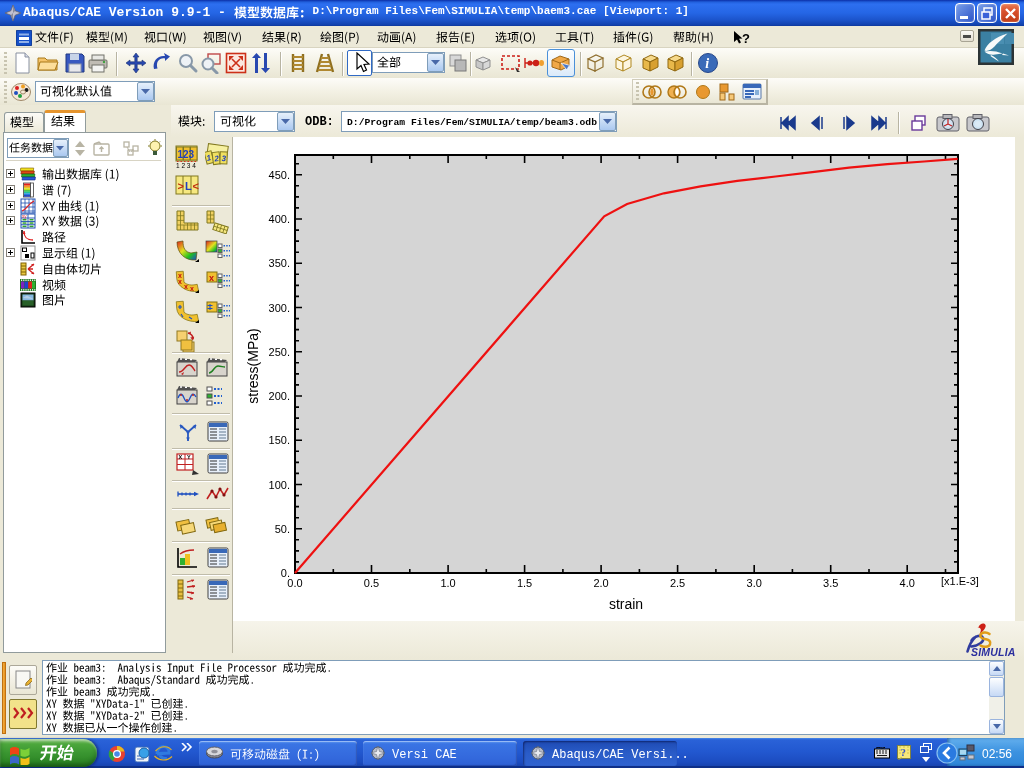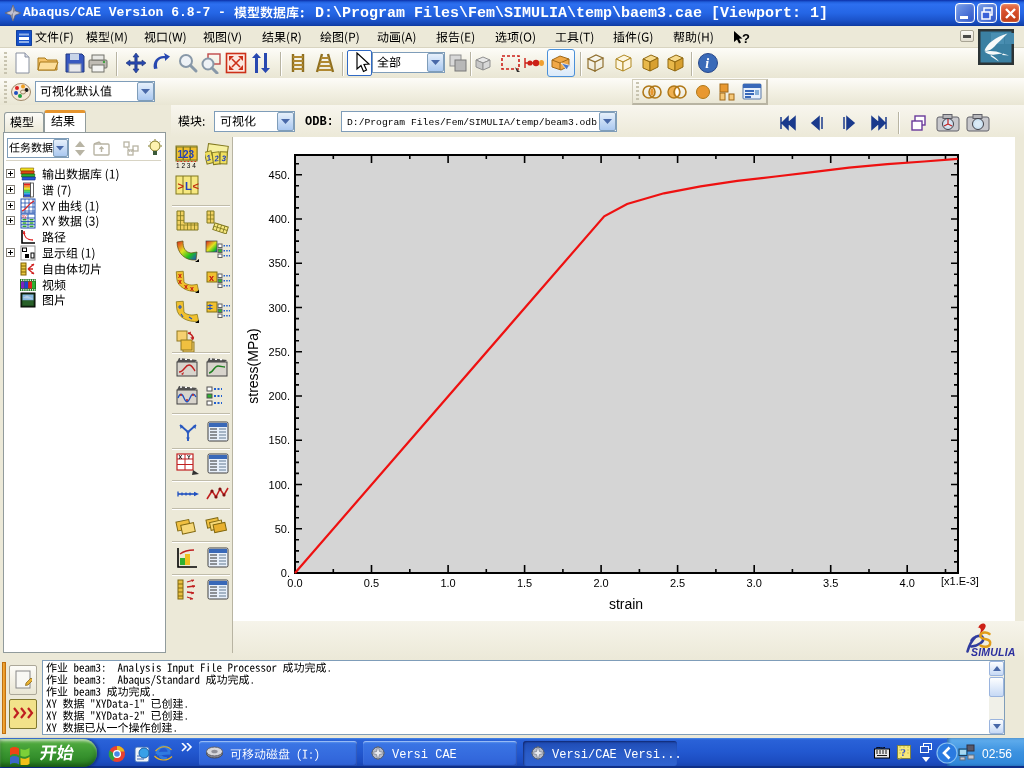--- a/index.html
+++ b/index.html
@@ -4,27 +4,27 @@
 html,body{width:1024px;height:768px;overflow:hidden}
 body{font-family:"Liberation Sans",sans-serif;background:#ece9d8;position:relative}
 .ap{position:absolute}
 svg{display:block}
 </style></head><body>
 <div class="ap" style="left:0px;top:0px;width:1024px;height:26px;background:linear-gradient(180deg,#0b2fa8 0%,#2160dd 8%,#2d6ff0 16%,#2566e5 50%,#1c55cd 75%,#1243b0 94%,#0d389c 100%)"></div>
 <svg class="ap" style="left:4px;top:4px;" width="18" height="18" viewBox="0 0 18 18">
     <path d="M9 1 L11.2 6.8 L17 9 L11.2 11.2 L9 17 L6.8 11.2 L1 9 L6.8 6.8 Z" fill="#c0c0d0" stroke="#606070" stroke-width="0.8"></path>
     <path d="M9 1 L11.2 6.8 L9 9 Z M9 17 L6.8 11.2 L9 9 Z" fill="#8a8a9a"></path>
   </svg>
-<div class="ap" style="left:23px;top:6px;font-family:'Liberation Mono',monospace;font-size:13px;color:#fff;font-weight:bold;white-space:pre;line-height:1;">Abaqus/CAE Version 6.8-7 - </div>
+<div class="ap" style="left:23px;top:6px;font-family:'Liberation Mono',monospace;font-size:13px;color:#fff;font-weight:bold;white-space:pre;line-height:1;">Abaqus/CAE Version 9.9-1 - </div>
 <div class="ap" style="left:234px;top:6px">
     <svg width="72" height="13" viewBox="0 -11.4 72 13.0" style="overflow:visible">
       <path d="M6.7 -5.3H10.2V-4.7H6.7ZM6.7 -6.8H10.2V-6.3H6.7ZM9.4 -11.0V-10.2H7.9V-11.0H6.4V-10.2H4.8V-8.9H6.4V-8.1H7.9V-8.9H9.4V-8.1H10.9V-8.9H12.3V-10.2H10.9V-11.0ZM5.2 -7.9V-3.6H7.7C7.7 -3.3 7.6 -3.1 7.6 -2.8H4.6V-1.6H7.1C6.6 -0.9 5.7 -0.4 4.1 -0.1C4.4 0.2 4.8 0.8 4.9 1.2C7.1 0.7 8.1 -0.2 8.7 -1.3C9.3 -0.1 10.3 0.7 11.8 1.1C12.0 0.8 12.4 0.2 12.7 -0.1C11.6 -0.4 10.7 -0.9 10.1 -1.6H12.4V-2.8H9.1L9.2 -3.6H11.7V-7.9ZM2.0 -11.0V-8.6H0.5V-7.2H2.0V-6.9C1.6 -5.4 1.0 -3.7 0.2 -2.8C0.5 -2.3 0.8 -1.6 1.0 -1.2C1.3 -1.7 1.7 -2.5 2.0 -3.3V1.2H3.4V-4.7C3.7 -4.2 4.0 -3.6 4.1 -3.2L5.0 -4.3C4.8 -4.7 3.8 -6.2 3.4 -6.7V-7.2H4.6V-8.6H3.4V-11.0Z M20.9 -10.3V-5.9H22.4V-10.3ZM23.3 -10.9V-5.3C23.3 -5.2 23.3 -5.1 23.1 -5.1C22.9 -5.1 22.3 -5.1 21.7 -5.1C21.9 -4.8 22.1 -4.2 22.1 -3.8C23.0 -3.8 23.7 -3.8 24.2 -4.0C24.7 -4.2 24.8 -4.6 24.8 -5.3V-10.9ZM17.7 -9.2V-7.9H16.6V-9.2ZM14.9 -3.2V-1.7H18.7V-0.7H13.6V0.7H25.4V-0.7H20.3V-1.7H24.1V-3.2H20.3V-4.2H19.2V-6.5H20.4V-7.9H19.2V-9.2H20.1V-10.6H14.2V-9.2H15.2V-7.9H13.7V-6.5H15.0C14.8 -5.8 14.4 -5.2 13.5 -4.7C13.7 -4.5 14.3 -3.9 14.5 -3.6C15.8 -4.3 16.3 -5.4 16.5 -6.5H17.7V-4.0H18.7V-3.2Z M31.5 -10.9C31.3 -10.4 30.9 -9.7 30.7 -9.2L31.6 -8.8C32.0 -9.2 32.4 -9.8 32.8 -10.4ZM30.9 -3.1C30.6 -2.6 30.3 -2.2 30.0 -1.9L28.9 -2.4L29.3 -3.1ZM27.0 -1.9C27.6 -1.7 28.3 -1.4 28.9 -1.0C28.2 -0.6 27.3 -0.2 26.3 -0.0C26.6 0.2 26.9 0.8 27.0 1.1C28.2 0.8 29.3 0.3 30.1 -0.3C30.5 -0.1 30.9 0.1 31.1 0.4L32.1 -0.7C31.8 -0.8 31.5 -1.0 31.1 -1.2C31.8 -2.0 32.3 -2.9 32.6 -4.1L31.8 -4.4L31.6 -4.4H29.9L30.1 -4.9L28.7 -5.1C28.7 -4.9 28.5 -4.6 28.4 -4.4H26.8V-3.1H27.8C27.5 -2.7 27.3 -2.2 27.0 -1.9ZM26.9 -10.4C27.2 -9.9 27.5 -9.2 27.6 -8.7H26.6V-7.5H28.5C27.9 -6.9 27.1 -6.3 26.3 -6.0C26.6 -5.7 26.9 -5.2 27.1 -4.8C27.7 -5.2 28.4 -5.7 29.0 -6.3V-5.2H30.5V-6.6C31.0 -6.2 31.5 -5.8 31.8 -5.5L32.6 -6.6C32.3 -6.7 31.6 -7.2 31.0 -7.5H32.9V-8.7H30.5V-11.0H29.0V-8.7H27.7L28.8 -9.2C28.7 -9.7 28.3 -10.3 28.0 -10.8ZM34.0 -11.0C33.7 -8.7 33.1 -6.4 32.0 -5.1C32.4 -4.9 32.9 -4.4 33.2 -4.1C33.4 -4.5 33.6 -4.8 33.9 -5.3C34.1 -4.3 34.4 -3.4 34.8 -2.5C34.1 -1.5 33.1 -0.6 31.8 -0.0C32.1 0.3 32.5 0.9 32.6 1.2C33.9 0.6 34.8 -0.2 35.5 -1.2C36.1 -0.3 36.9 0.5 37.8 1.1C38.0 0.7 38.4 0.1 38.8 -0.2C37.8 -0.7 37.0 -1.5 36.4 -2.5C37.0 -3.8 37.4 -5.4 37.6 -7.2H38.5V-8.6H35.0C35.1 -9.3 35.3 -10.1 35.4 -10.8ZM36.2 -7.2C36.1 -6.1 35.9 -5.1 35.6 -4.3C35.2 -5.2 35.0 -6.1 34.8 -7.2Z M45.3 -3.0V1.2H46.6V0.8H49.8V1.1H51.2V-3.0H48.9V-4.3H51.5V-5.6H48.9V-6.7H51.1V-10.5H44.0V-6.5C44.0 -4.5 43.9 -1.6 42.6 0.3C42.9 0.5 43.6 0.9 43.8 1.2C44.8 -0.3 45.2 -2.4 45.4 -4.3H47.4V-3.0ZM45.5 -9.2H49.7V-8.1H45.5ZM45.5 -6.7H47.4V-5.6H45.5L45.5 -6.5ZM46.6 -0.5V-1.8H49.8V-0.5ZM40.8 -11.0V-8.6H39.5V-7.1H40.8V-4.8L39.3 -4.4L39.6 -3.0L40.8 -3.3V-0.7C40.8 -0.5 40.8 -0.4 40.6 -0.4C40.5 -0.4 40.0 -0.4 39.5 -0.4C39.7 -0.0 39.9 0.6 39.9 1.0C40.8 1.0 41.4 0.9 41.8 0.7C42.2 0.5 42.3 0.1 42.3 -0.7V-3.7L43.6 -4.1L43.4 -5.5L42.3 -5.2V-7.1H43.6V-8.6H42.3V-11.0Z M58.0 -10.8C58.1 -10.5 58.3 -10.1 58.4 -9.8H53.4V-6.2C53.4 -4.3 53.4 -1.5 52.3 0.3C52.6 0.5 53.3 0.9 53.6 1.2C54.8 -0.8 55.0 -4.0 55.0 -6.2V-8.4H58.0C57.9 -8.0 57.7 -7.6 57.6 -7.2H55.5V-5.8H56.9C56.7 -5.4 56.6 -5.1 56.5 -5.0C56.2 -4.6 56.0 -4.3 55.7 -4.3C55.9 -3.8 56.1 -3.1 56.2 -2.8C56.3 -2.9 56.9 -3.0 57.5 -3.0H59.5V-1.9H55.1V-0.5H59.5V1.2H61.0V-0.5H64.5V-1.9H61.0V-3.0H63.6L63.6 -4.3H61.0V-5.4H59.5V-4.3H57.7C58.0 -4.8 58.3 -5.3 58.6 -5.8H64.0V-7.2H59.3L59.6 -7.9L58.2 -8.4H64.5V-9.8H60.1C60.0 -10.2 59.8 -10.7 59.6 -11.1Z M68.2 -4.8C68.9 -4.8 69.5 -5.3 69.5 -6.0C69.5 -6.7 68.9 -7.3 68.2 -7.3C67.6 -7.3 67.0 -6.7 67.0 -6.0C67.0 -5.3 67.6 -4.8 68.2 -4.8ZM68.2 0.2C68.9 0.2 69.5 -0.4 69.5 -1.1C69.5 -1.8 68.9 -2.3 68.2 -2.3C67.6 -2.3 67.0 -1.8 67.0 -1.1C67.0 -0.4 67.6 0.2 68.2 0.2Z" fill="#fff"></path>
     </svg>
   </div>
-<div class="ap" style="left:306px;top:6px;font-family:'Liberation Mono',monospace;font-size:15px;color:#fff;font-weight:bold;white-space:pre;line-height:1;"> D:\Program Files\Fem\SIMULIA\temp\baem3.cae [Viewport: 1]</div>
+<div class="ap" style="left:306px;top:6px;font-family:'Liberation Mono',monospace;font-size:11px;color:#fff;font-weight:bold;white-space:pre;line-height:1;"> D:\Program Files\Fem\SIMULIA\temp\baem3.cae [Viewport: 1]</div>
 <div class="ap" style="left:955px;top:3px;width:20px;height:20px;border-radius:4px;background:linear-gradient(135deg,#7a9fe8,#2a52c8);border:1px solid #fff;box-shadow:inset 0 0 2px rgba(255,255,255,.5)">
     <svg width="19" height="19" viewBox="0 0 19 19">
       <rect x="4" y="12" width="8" height="3" fill="#fff"></rect>
     </svg>
   </div>
 <div class="ap" style="left:977px;top:3px;width:20px;height:20px;border-radius:4px;background:linear-gradient(135deg,#7a9fe8,#2a52c8);border:1px solid #fff;box-shadow:inset 0 0 2px rgba(255,255,255,.5)">
     <svg width="19" height="19" viewBox="0 0 19 19">
       <rect x="6" y="4" width="8" height="7" fill="none" stroke="#fff" stroke-width="1.5"></rect>
       <rect x="4" y="8" width="8" height="7" fill="#3a62d8" stroke="#fff" stroke-width="1.5"></rect>
     </svg>
@@ -299,21 +299,21 @@
     <svg width="36" height="12" viewBox="0 -10.6 36 12.0" style="overflow:visible">
       <path d="M0.7 -9.2V-8.3H9.0V-0.3C9.0 -0.1 8.9 -0.0 8.6 0.0C8.3 0.0 7.3 0.0 6.4 -0.0C6.5 0.2 6.7 0.7 6.8 0.9C7.9 0.9 8.8 0.9 9.3 0.8C9.7 0.6 9.9 0.3 9.9 -0.3V-8.3H11.4V-9.2ZM2.8 -5.7H5.9V-2.9H2.8ZM1.9 -6.6V-1.1H2.8V-2.1H6.8V-6.6Z M17.4 -9.5V-3.1H18.3V-8.7H22.0V-3.1H22.9V-9.5ZM13.8 -9.6C14.3 -9.2 14.7 -8.5 15.0 -8.1L15.7 -8.6C15.5 -9.0 15.0 -9.6 14.5 -10.1ZM19.6 -7.8V-5.4C19.6 -3.6 19.3 -1.3 16.2 0.3C16.4 0.4 16.7 0.8 16.8 1.0C18.6 0.0 19.6 -1.3 20.1 -2.6V-0.2C20.1 0.6 20.4 0.8 21.2 0.8H22.3C23.3 0.8 23.5 0.3 23.6 -1.6C23.4 -1.7 23.1 -1.8 22.8 -2.0C22.8 -0.2 22.7 0.1 22.3 0.1H21.3C21.0 0.1 20.9 0.0 20.9 -0.3V-3.3H20.3C20.5 -4.0 20.5 -4.8 20.5 -5.4V-7.8ZM12.8 -8.0V-7.2H15.7C15.0 -5.7 13.7 -4.2 12.5 -3.3C12.6 -3.2 12.8 -2.7 12.9 -2.4C13.4 -2.8 13.8 -3.2 14.3 -3.7V0.9H15.1V-4.2C15.6 -3.7 16.1 -3.0 16.3 -2.6L16.9 -3.3C16.7 -3.6 15.8 -4.6 15.4 -5.1C15.9 -5.9 16.4 -6.8 16.8 -7.7L16.3 -8.1L16.1 -8.0Z M34.4 -8.3C33.6 -7.1 32.4 -5.9 31.2 -4.9V-9.9H30.2V-4.2C29.4 -3.6 28.6 -3.1 27.9 -2.8C28.1 -2.6 28.4 -2.3 28.5 -2.1C29.1 -2.4 29.6 -2.7 30.2 -3.0V-1.0C30.2 0.4 30.6 0.7 31.8 0.7C32.0 0.7 33.6 0.7 33.9 0.7C35.2 0.7 35.4 -0.0 35.5 -2.3C35.3 -2.4 34.9 -2.6 34.6 -2.7C34.6 -0.7 34.5 -0.2 33.8 -0.2C33.5 -0.2 32.1 -0.2 31.8 -0.2C31.3 -0.2 31.2 -0.3 31.2 -0.9V-3.7C32.7 -4.8 34.2 -6.2 35.3 -7.8ZM27.8 -10.1C27.0 -8.2 25.8 -6.5 24.5 -5.3C24.7 -5.1 25.0 -4.6 25.1 -4.4C25.6 -4.9 26.0 -5.4 26.5 -6.0V1.0H27.4V-7.4C27.9 -8.2 28.3 -9.0 28.6 -9.8Z" fill="#000"></path>
     </svg>
   </div>
 <div class="ap" style="left:277px;top:112px;width:17px;height:19px;background:linear-gradient(180deg,#e6f0fb,#aac8f0);border:1px solid #7f9db9;border-radius:2px"></div>
 <svg class="ap" style="left:281px;top:119px;" width="9" height="6" viewBox="0 0 9 6">
     <path d="M0 0 L4.5 5 L9 0 Z" fill="#4868a8"></path>
   </svg>
 <div class="ap" style="left:305px;top:116px;font-family:'Liberation Mono',monospace;font-size:12px;color:#000;font-weight:bold;white-space:pre;line-height:1;">ODB:</div>
 <div class="ap" style="left:341px;top:111px;width:276px;height:21px;background:#fff;border:1px solid #7f9db9"></div>
-<div class="ap" style="left:347px;top:118px;font-family:'Liberation Mono',monospace;font-size:9.7px;color:#000;font-weight:normal;white-space:pre;line-height:1;">D:/Program Files/Fem/SIMULIA/temp/beam3.odb</div>
+<div class="ap" style="left:347px;top:118px;font-family:'Liberation Mono',monospace;font-size:9.7px;color:#000;font-weight:bold;white-space:pre;line-height:1;">D:/Program Files/Fem/SIMULIA/temp/beam3.odb</div>
 <div class="ap" style="left:599px;top:112px;width:17px;height:19px;background:linear-gradient(180deg,#e6f0fb,#aac8f0);border:1px solid #7f9db9;border-radius:2px"></div>
 <svg class="ap" style="left:603px;top:119px;" width="9" height="6" viewBox="0 0 9 6">
     <path d="M0 0 L4.5 5 L9 0 Z" fill="#4868a8"></path>
   </svg>
 <svg class="ap" style="left:779px;top:115px;" width="18" height="16" viewBox="0 0 18 16">
     <path d="M2 2 L2 14 M16 2 L9 8 L16 14 Z M9 2 L3 8 L9 14 Z" fill="#1a3a8c" stroke="#1a3a8c" stroke-width="1.5"></path>
   </svg>
 <svg class="ap" style="left:809px;top:115px;" width="16" height="16" viewBox="0 0 16 16">
     <path d="M13 2 L13 14 M10 2 L3 8 L10 14 Z" fill="#1a3a8c" stroke="#1a3a8c" stroke-width="1.5"></path>
   </svg>
@@ -893,21 +893,21 @@
     </svg>
   </div>
 <div class="ap" style="left:392px;top:749px;font-family:'Liberation Mono',monospace;font-size:12px;color:#fff;font-weight:normal;white-space:pre;line-height:1;">Versi CAE</div>
 <div class="ap" style="left:523px;top:741px;width:154px;height:25px;border-radius:3px;background:linear-gradient(180deg,#1e4bb4,#2a5cc8 50%,#2f62d0);box-shadow:inset 1px 1px 2px rgba(0,0,40,.5)"></div>
 <div class="ap" style="left:530px;top:745px">
     <svg width="16" height="16" viewBox="0 0 16 16">
       <circle cx="8" cy="8" r="6" fill="#b8bcc8" stroke="#505868"></circle>
       <path d="M8 1 L9.5 6.5 L15 8 L9.5 9.5 L8 15 L6.5 9.5 L1 8 L6.5 6.5 Z" fill="#e8eaf0" stroke="#505868" stroke-width="0.5"></path>
     </svg>
   </div>
-<div class="ap" style="left:552px;top:749px;font-family:'Liberation Mono',monospace;font-size:12px;color:#fff;font-weight:normal;white-space:pre;line-height:1;">Versi/CAE Versi...</div>
+<div class="ap" style="left:552px;top:749px;font-family:'Liberation Mono',monospace;font-size:12px;color:#fff;font-weight:normal;white-space:pre;line-height:1;">Abaqus/CAE Versi...</div>
 <div class="ap" style="left:947px;top:738px;width:77px;height:28px;background:linear-gradient(180deg,#64b0ee 0%,#3c92e0 50%,#2e86d8 100%);box-shadow:inset 2px 0 3px rgba(0,30,80,.4)"></div>
 <svg class="ap" style="left:874px;top:746px;" width="16" height="13" viewBox="0 0 16 13">
     <rect x="0.5" y="3" width="15" height="9" fill="#e8e8e8" stroke="#000"></rect>
     <path d="M2 5 l2 0 m1 0 l2 0 m1 0 l2 0 m1 0 l2 0 M2 7 l2 0 m1 0 l2 0 m1 0 l2 0 m1 0 l2 0 M3 9.5 l10 0" stroke="#000" stroke-width="0.9"></path>
     <path d="M2 2 C5 0.5 8 3 11 1.5" stroke="#000" fill="none"></path>
   </svg>
 <svg class="ap" style="left:897px;top:745px;" width="14" height="15" viewBox="0 0 14 15">
     <rect x="0.5" y="0.5" width="13" height="13" fill="#f6e87a" stroke="#808040"></rect>
     <path d="M2 2 l2 0 M6 2 l2 0 M10 2 l2 0 M2 5 l2 0 M6 5 l2 0 M10 5 l2 0 M2 8 l2 0 M6 8 l2 0 M10 8 l2 0" stroke="#d0c050" stroke-width="1"></path>
     <text x="3.5" y="11" font-size="11" font-weight="bold" fill="#3858c8" font-family="Liberation Serif">?</text>

